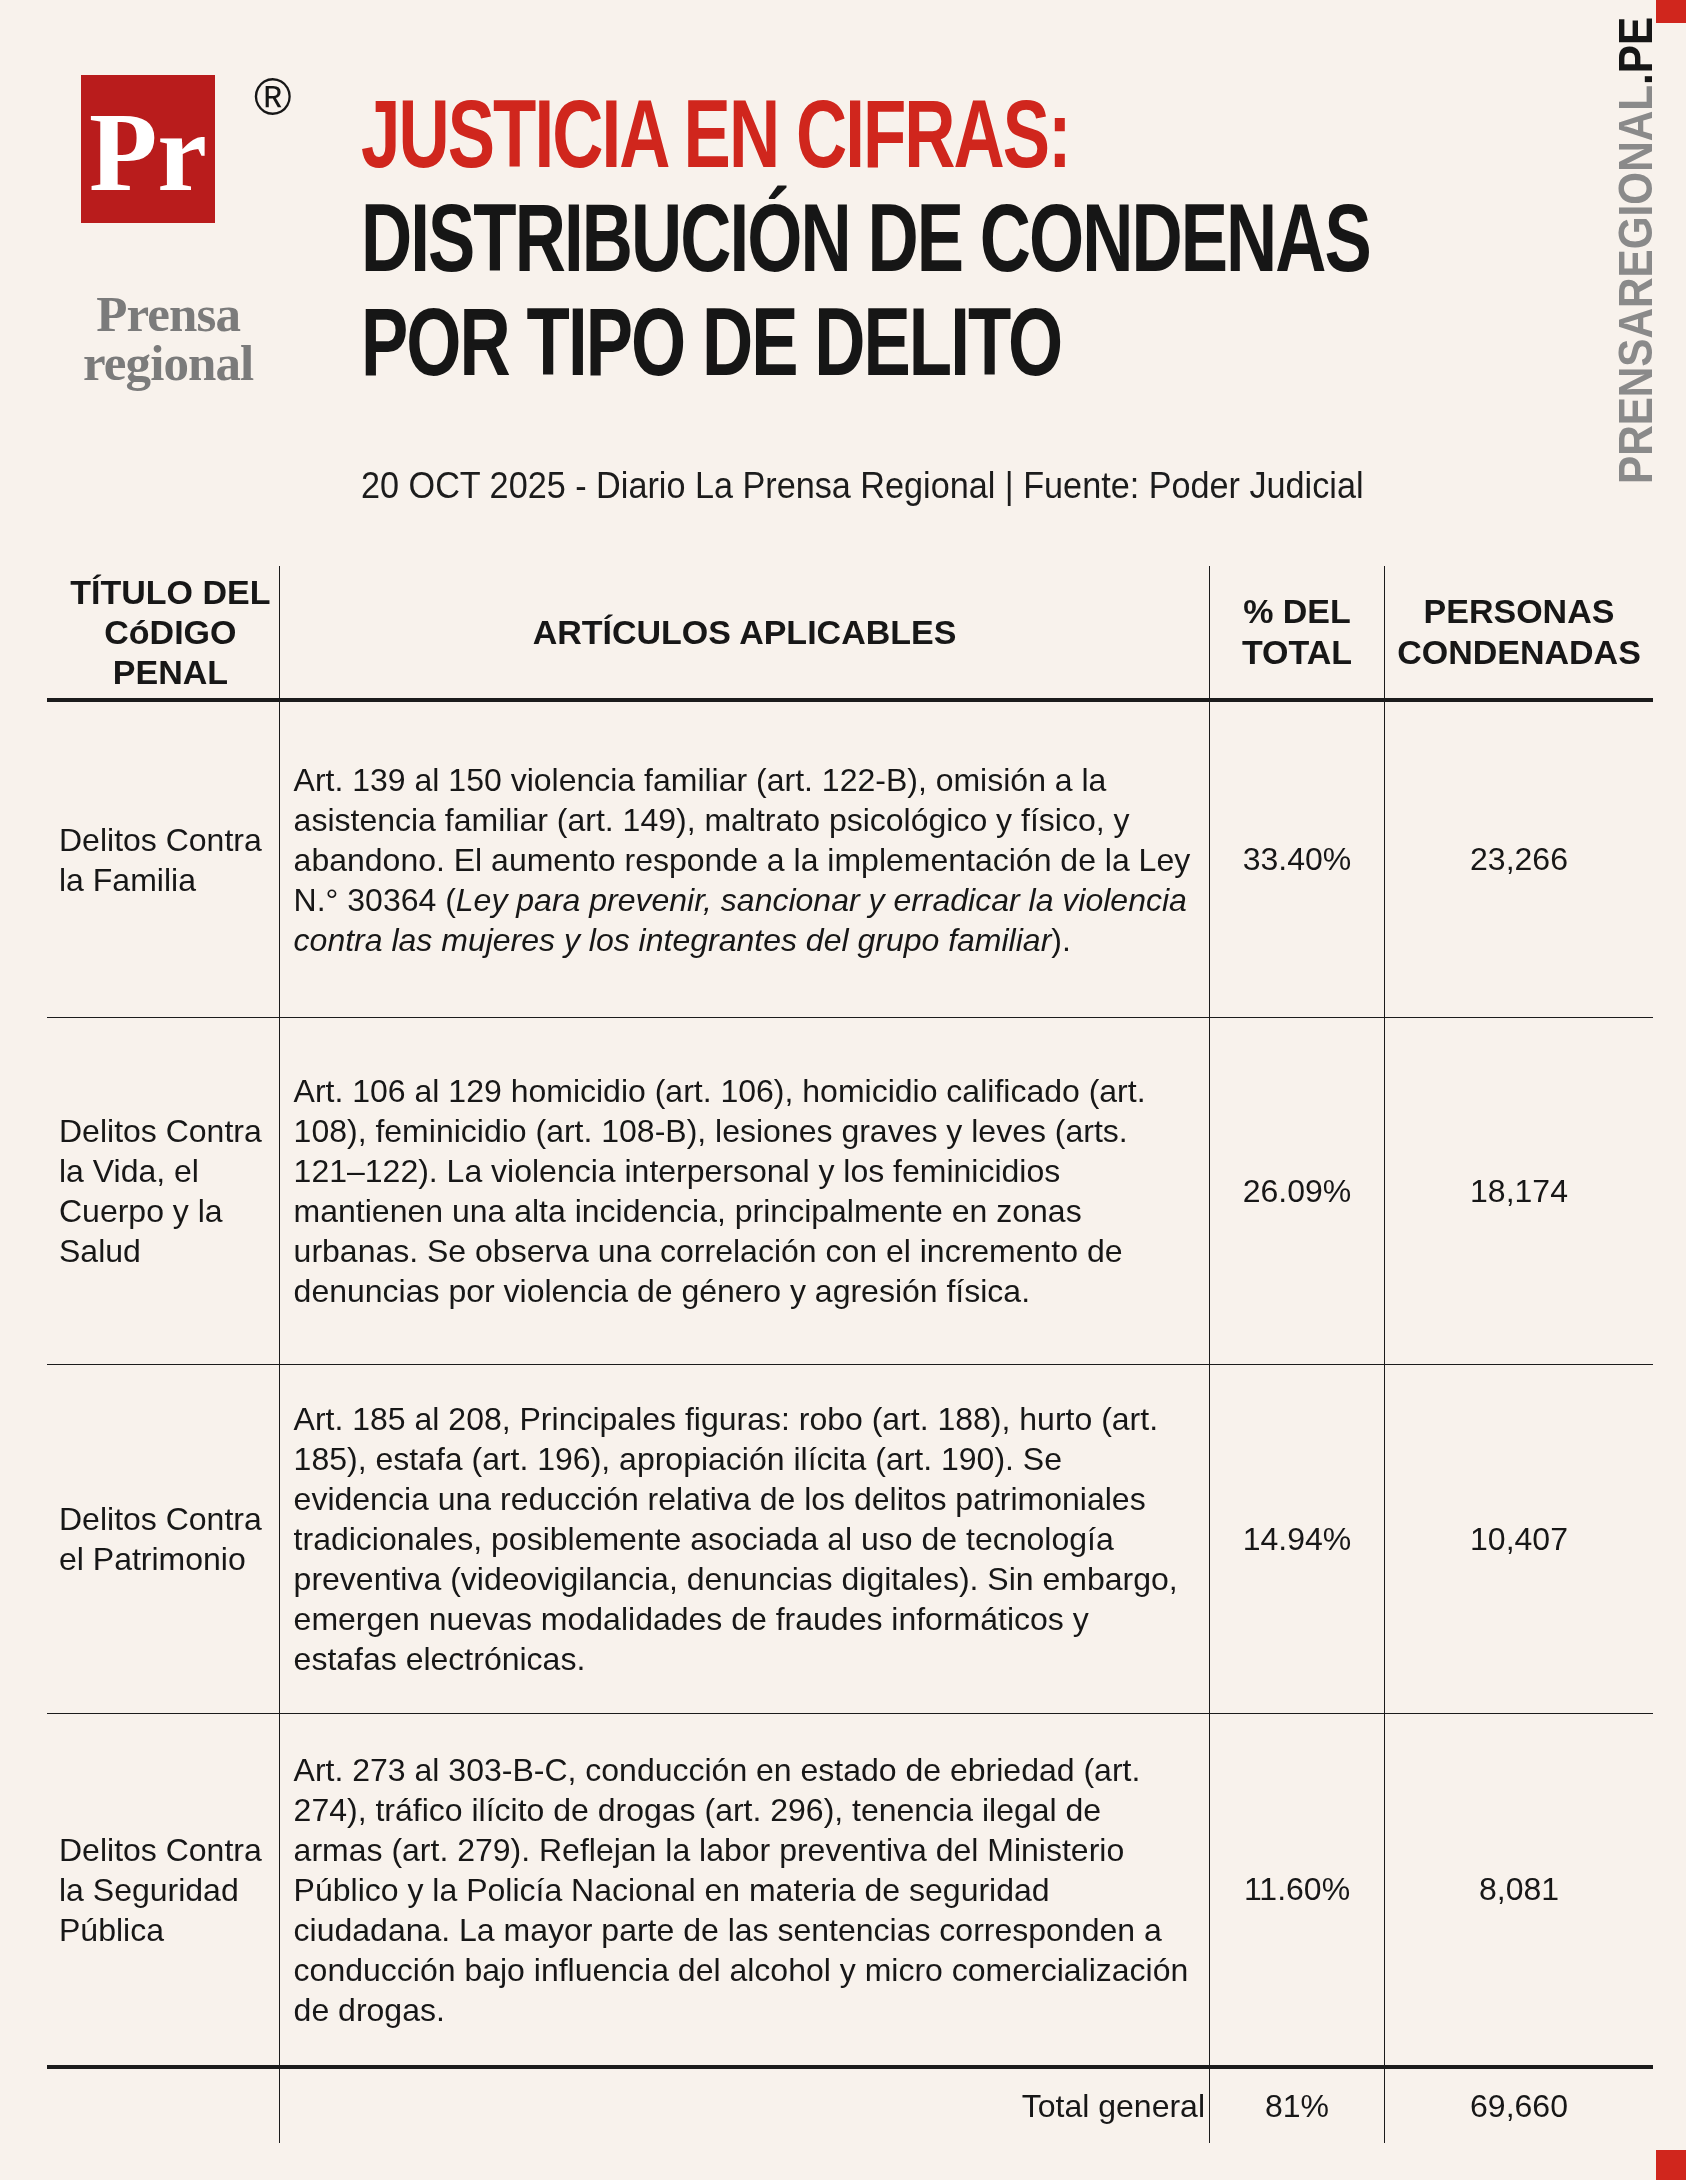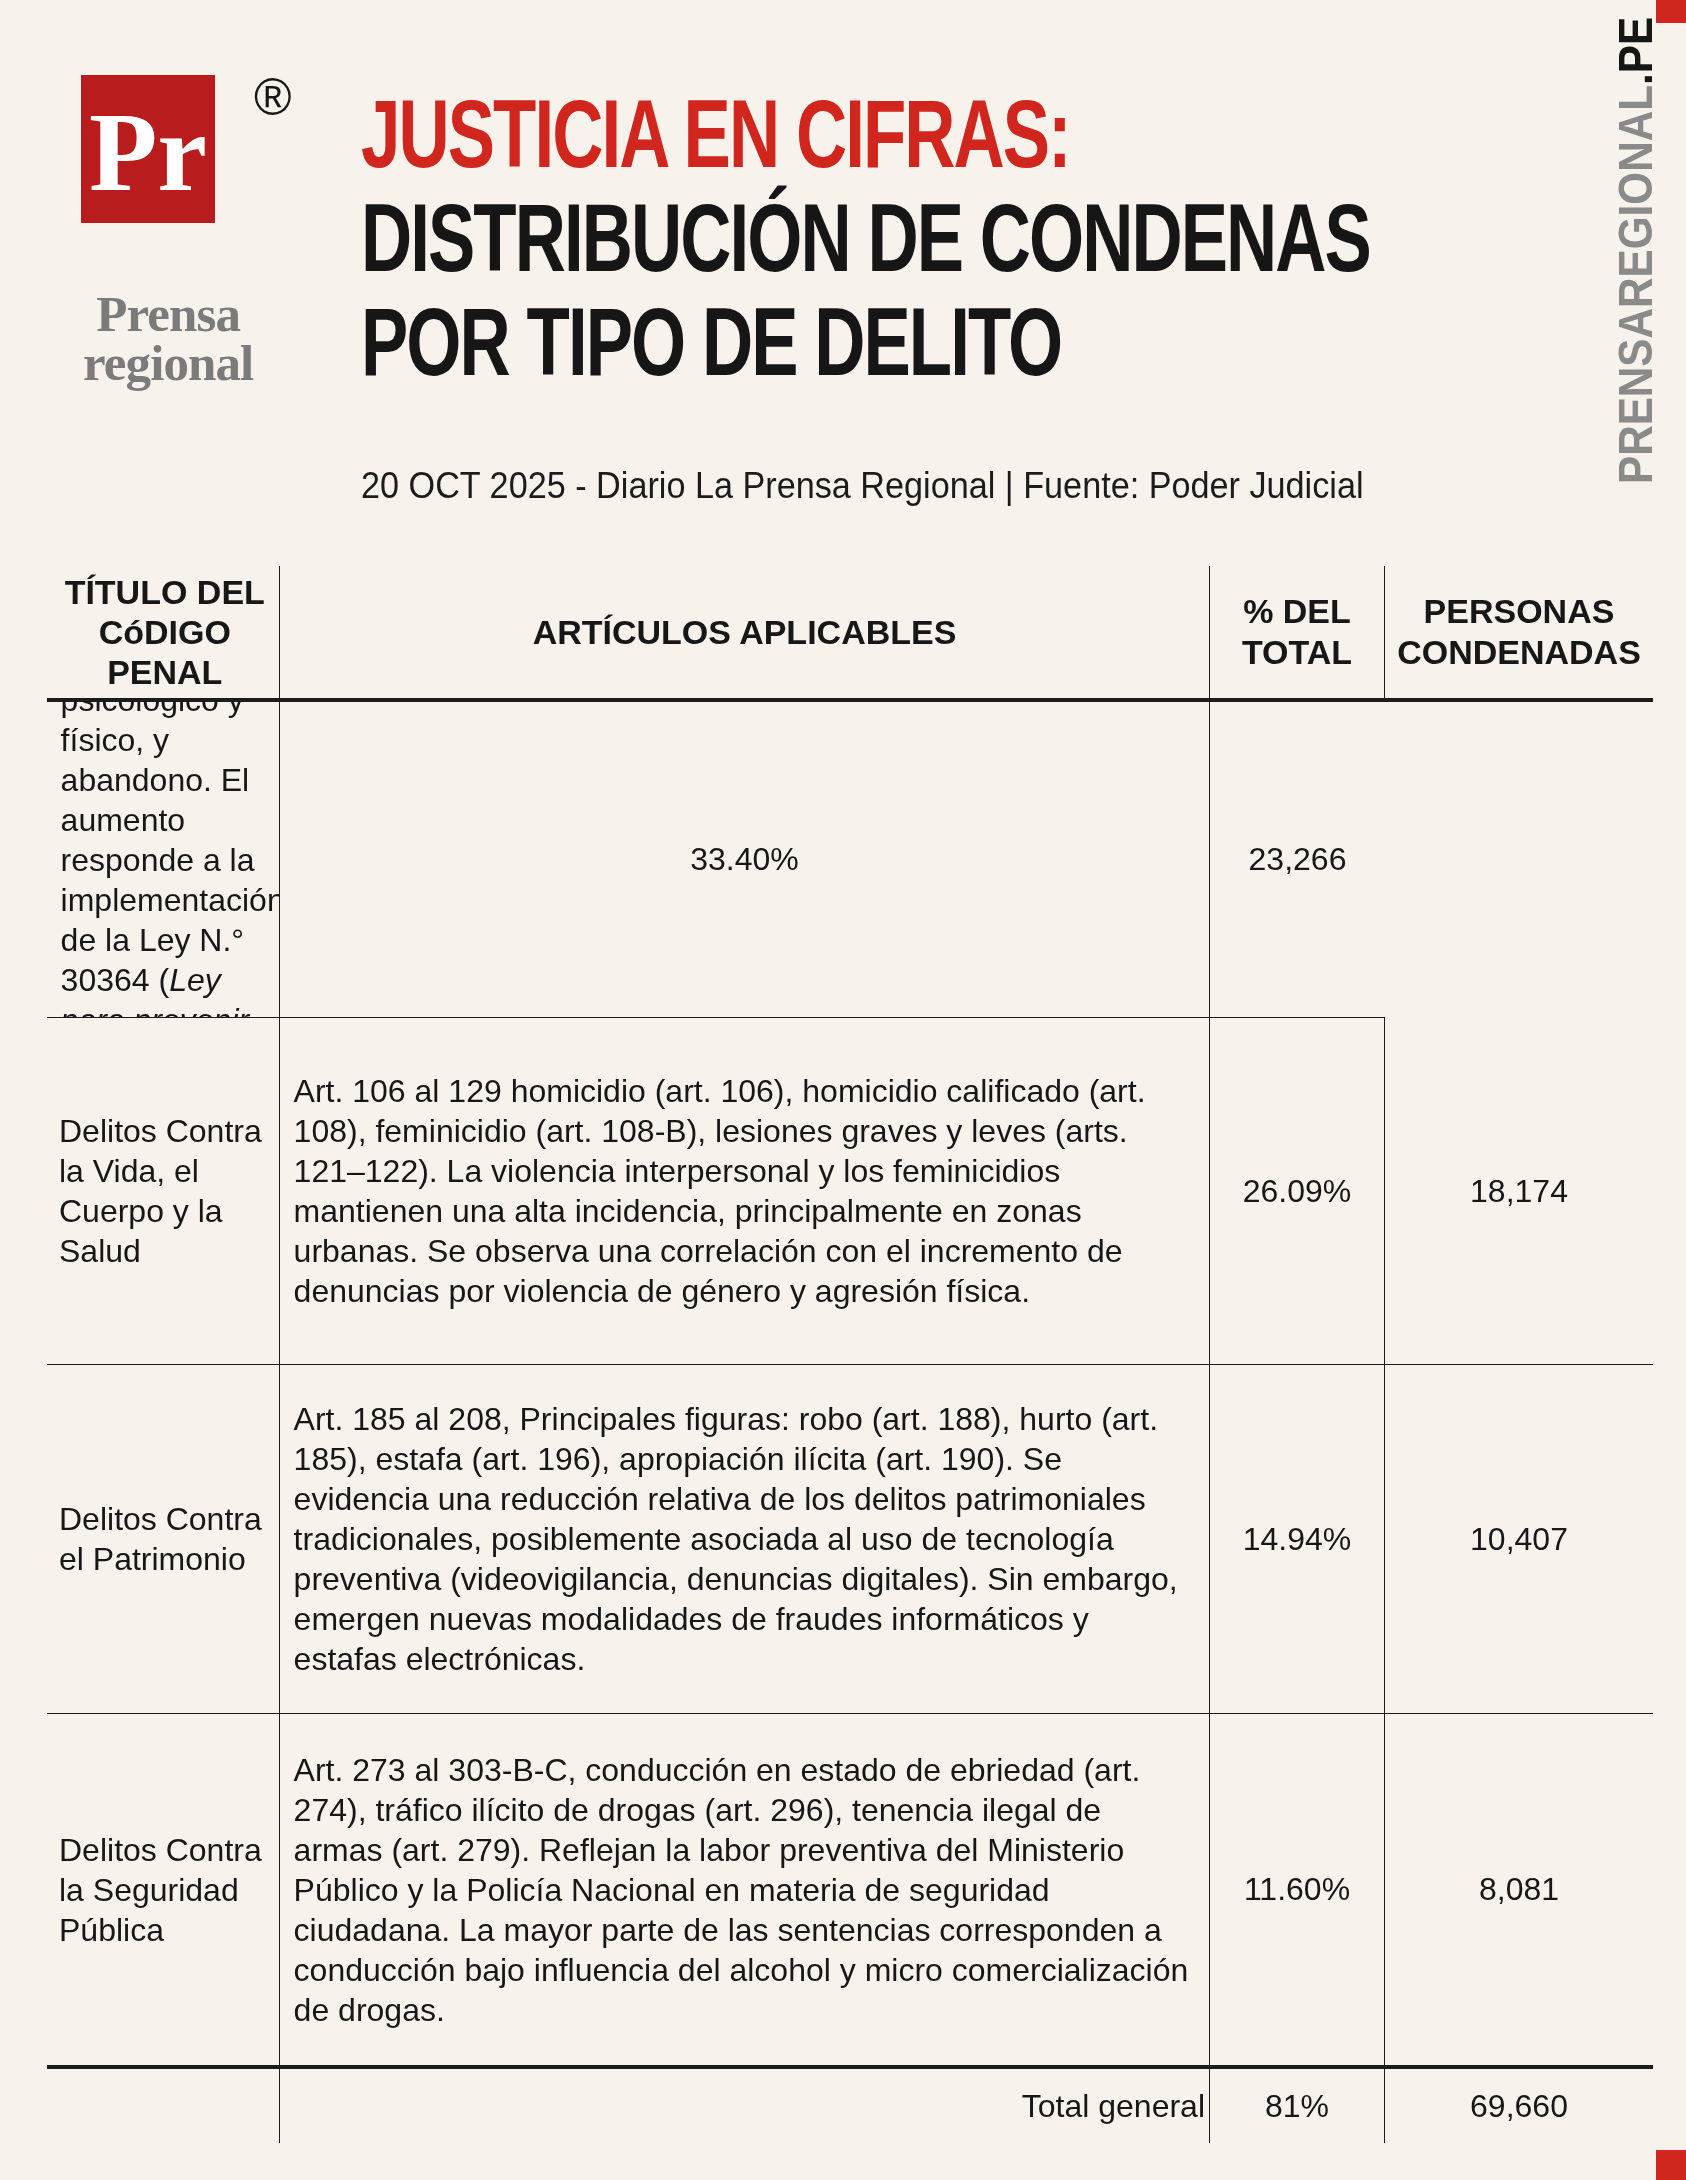--- a/index.html
+++ b/index.html
@@ -52,21 +52,21 @@
   .corner-square.bottom{left:1656px;top:2150px;width:31px;height:31px;}
   
   .tbl{position:absolute;left:47px;top:566px;width:1606px;font-size:32px;}
   .tr{display:grid;grid-template-columns:233px 930px 175px 268px;}
   .td{
     box-sizing:border-box;display:flex;align-items:center;overflow:hidden;
   }
   .c1,.c2,.c3{border-right:1.7px solid #1c1c1c;}
   .thead{height:136px;}
   .thead .td{border-bottom:4.3px solid #1c1c1c;font-weight:700;font-size:34px;
-    line-height:41px;justify-content:center;text-align:center;}
+    line-height:41px;justify-content:flex-end;text-align:center;}
   .hlines span{display:block;}
   .row-1{height:316px;}
   .row-2{height:347px;}
   .row-3{height:349px;}
   .row-4{height:355px;}
   .row-1 .td,.row-2 .td,.row-3 .td{border-bottom:1.7px solid #1c1c1c;}
   .row-4 .td{border-bottom:4.3px solid #1c1c1c;}
   .trow{height:74px;}
   .td.c1{padding:8.5px 8.5px 8.5px 12px;line-height:40px;}
   .td.c2{padding:10.2px 13.6px;line-height:40px;}
@@ -123,20 +123,21 @@
       </div>
       <div class="td c4 hlines">
         <div>
           <span>PERSONAS</span>
           <span>CONDENADAS</span>
         </div>
       </div>
     </div>
 
     <div class="tr row-1">
+      <div class="td c1">Delitos Contra la Familia</div>
       <div class="td c2">
         <p><span>Art. 139 al 150 violencia familiar (art. 122-B), omisión a la asistencia familiar (art. 149), maltrato psicológico y físico, y abandono. El aumento responde a la implementación de la Ley N.° 30364 (</span><span class="it">Ley para prevenir, sancionar y erradicar la violencia contra las mujeres y los integrantes del grupo familiar</span><span>).</span></p>
       </div>
       <div class="td c3">33.40%</div>
       <div class="td c4">23,266</div>
     </div>
 
     <div class="tr row-2">
       <div class="td c1">Delitos Contra la Vida, el Cuerpo y la Salud</div>
       <div class="td c2">

